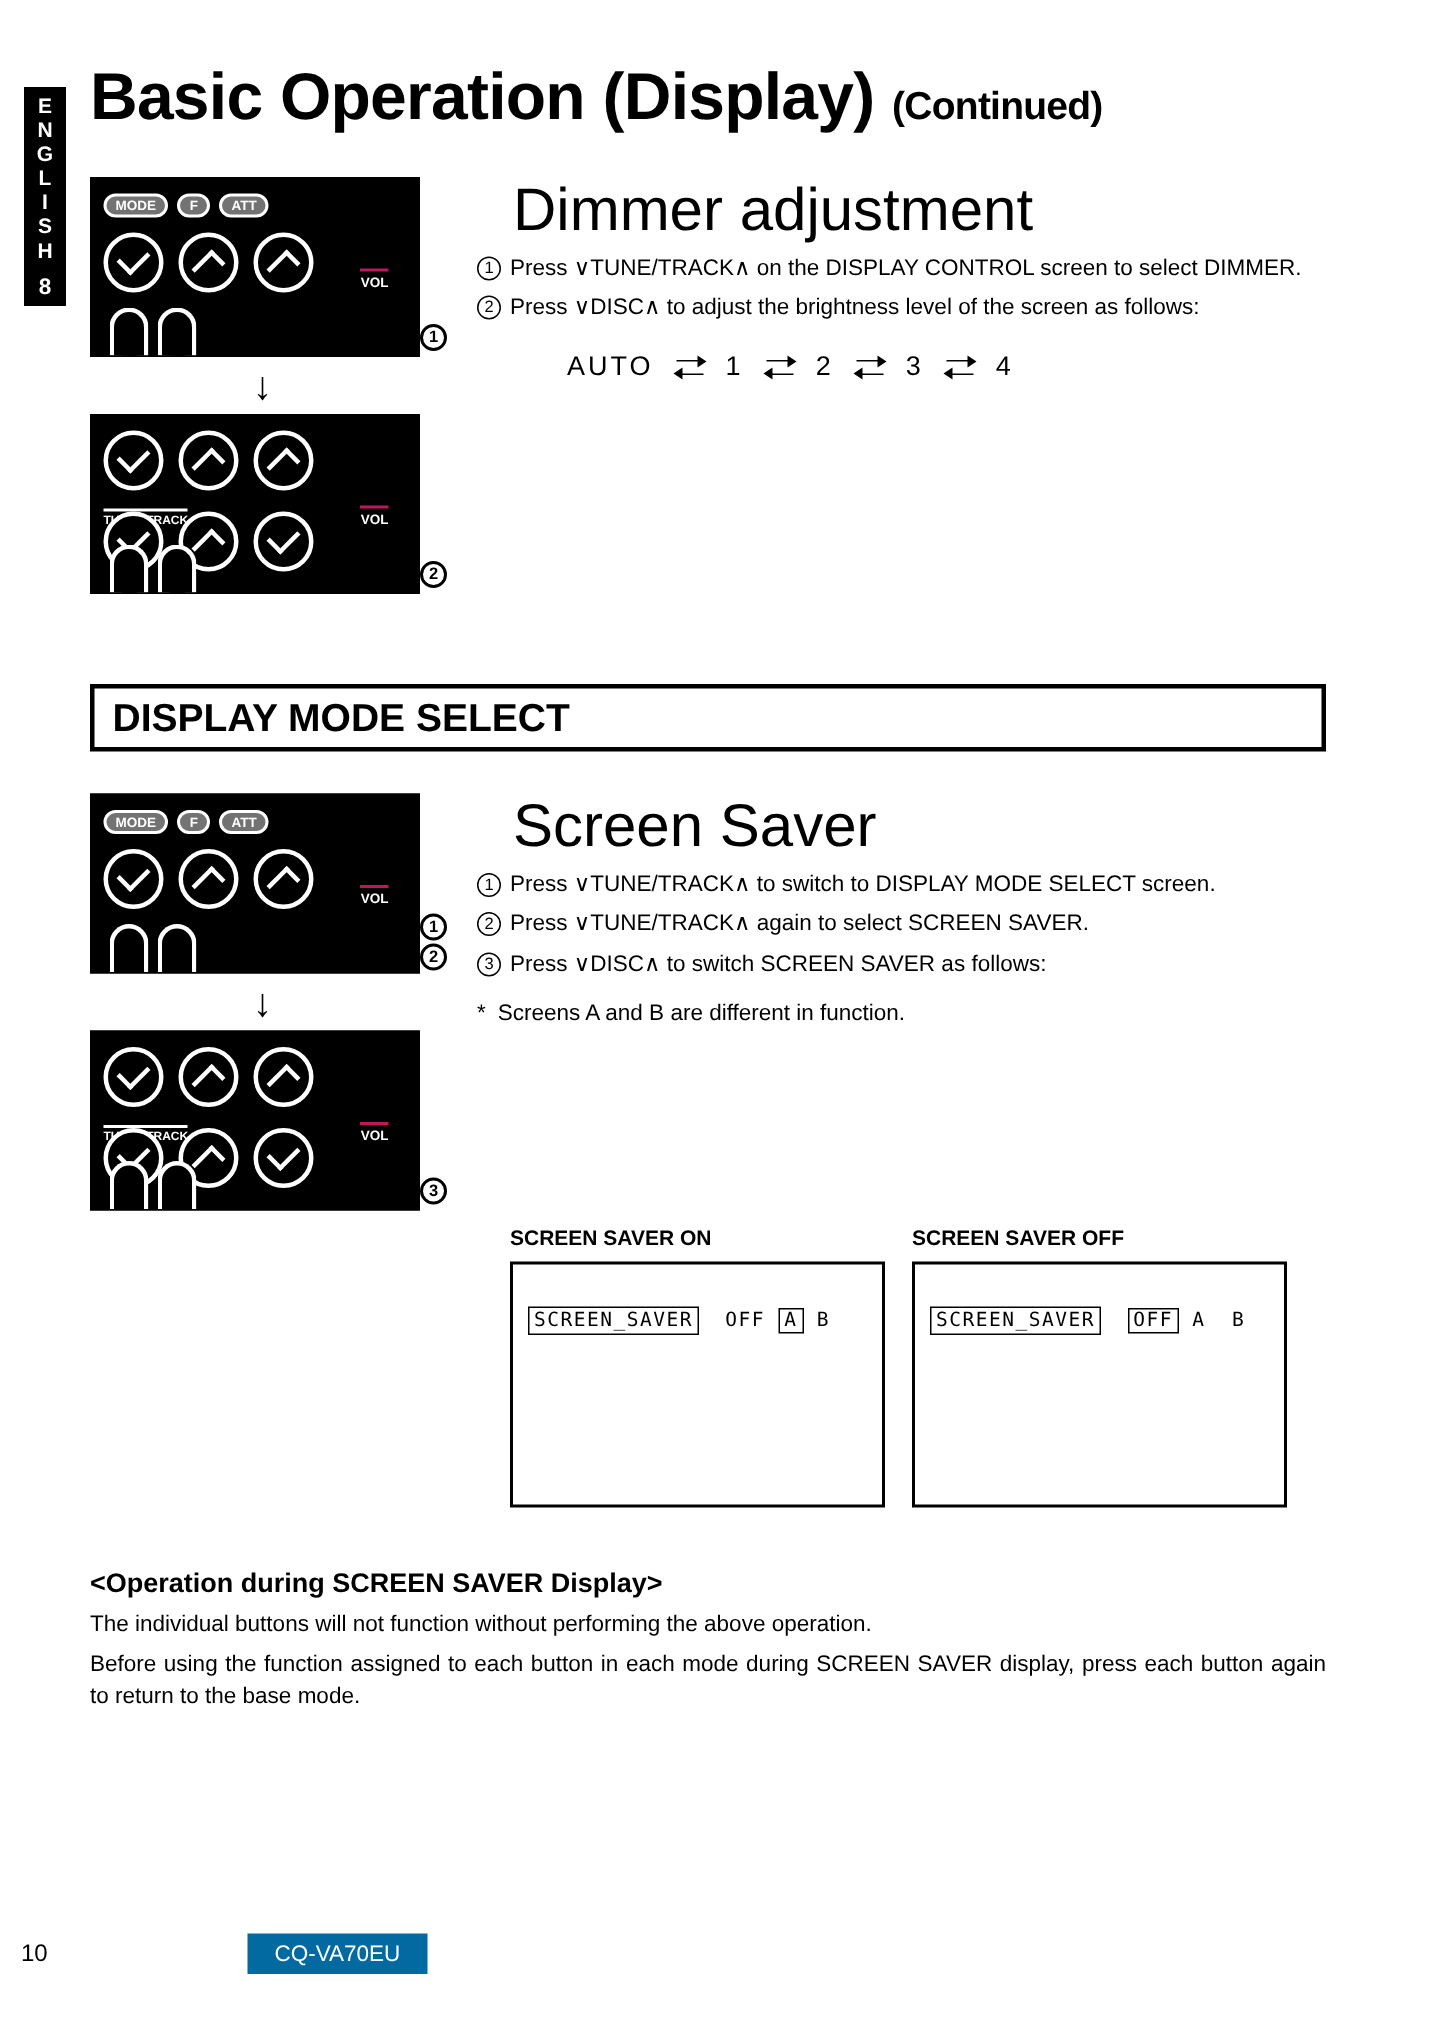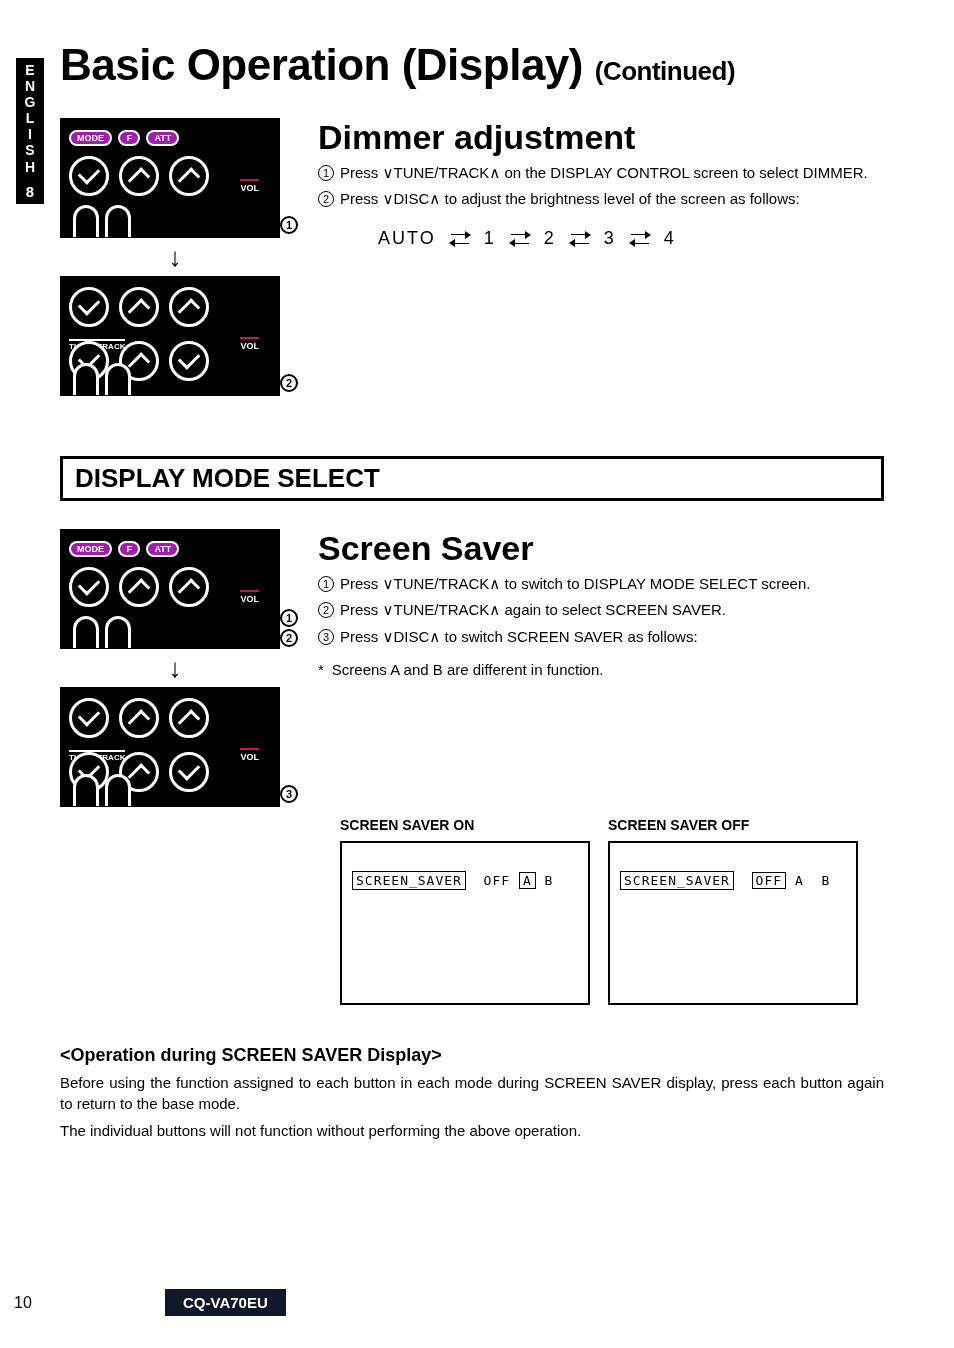--- a/index.html
+++ b/index.html
@@ -64,21 +64,21 @@
   }
   .panel .btn-pill {
     display: inline-block;
     border: 2px solid #fff;
     border-radius: 10px;
     color: #fff;
     font-size: 9px;
     font-weight: bold;
     padding: 1px 6px;
     margin-right: 2px;
-    background:#a21caf;
+    background:#737373;
   }
   .panel .knobs {
     display:flex;
     gap:10px;
     margin-top:10px;
   }
   .knob {
     width: 40px; height: 40px;
     border: 3px solid #fff;
     border-radius: 50%;
@@ -144,22 +144,23 @@
   .arrow-down {
     text-align:center;
     font-size:26px;
     line-height:1;
     margin:6px 0;
   }
   .text-col {
     flex: 1;
   }
   h2 {
-    font-size: 34px;
-    font-weight: 700;
+    font-size: 40px;
+    font-weight: 400;
+    margin-left: 24px;
   }
   .step {
     display:flex;
     gap:6px;
     font-size:15px;
     margin-top:6px;
     line-height:1.35;
   }
   .step .num {
     width:16px;height:16px;
@@ -256,23 +257,23 @@
   .page-num {
     position:absolute;
     left:14px;
     bottom:0;
     font-size:16px;
   }
   .model-box {
     position:absolute;
     left:165px;
     bottom:-4px;
-    background:#0f172a;
+    background:#0369a1;
     color:#fff;
-    font-weight:bold;
+    font-weight:normal;
     font-size:15px;
     padding:5px 18px;
   }
   .note {
     display:flex;
     gap:8px;
     font-size:15px;
     margin-top:14px;
   }
 </style>
@@ -443,20 +444,20 @@
       <div class="lcd">
         <span class="dotted">SCREEN_SAVER</span>&nbsp;
         <span class="boxed">OFF</span>
         <span>A</span>&nbsp;
         <span>B</span>
       </div>
     </div>
   </div>
 
   <div class="sub-h">&lt;Operation during SCREEN SAVER Display&gt;</div>
+  <div class="body-text">The individual buttons will not function without performing the above operation.</div>
   <div class="body-text">Before using the function assigned to each button in each mode during SCREEN SAVER display, press each button again to return to the base mode.</div>
-  <div class="body-text">The individual buttons will not function without performing the above operation.</div>
 </div>
 
 <div class="footer">
   <div class="page-num">10</div>
   <div class="model-box">CQ-VA70EU</div>
 </div>
 
 </body></html>

